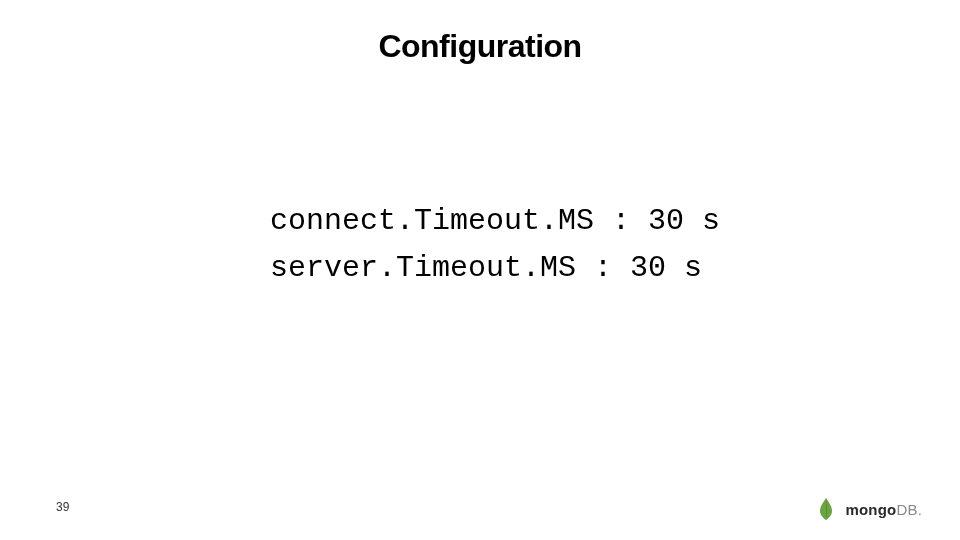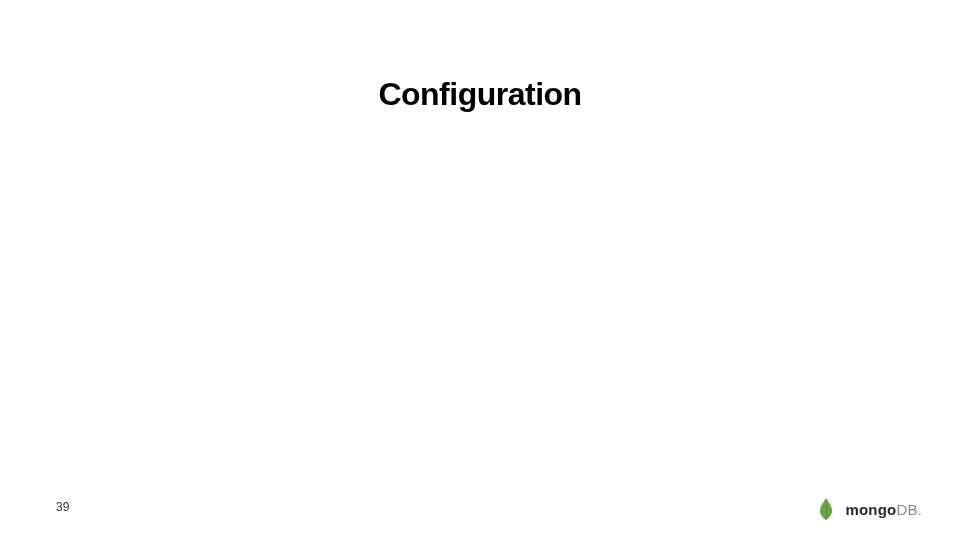--- a/index.html
+++ b/index.html
@@ -18,21 +18,20 @@
     .slide-title {
       position: absolute;
       top: 28px;
       left: 0;
       right: 0;
       text-align: center;
       font-size: 32px;
       font-weight: bold;
       color: #000000;
       letter-spacing: -0.5px;
-      margin-top: 48px;
     }
     .config-block {
       position: absolute;
       top: 198px;
       left: 270px;
       font-family: "Courier New", Courier, monospace;
       font-size: 30px;
       color: #000000;
       line-height: 1.55;
       white-space: nowrap;
@@ -74,20 +73,22 @@
       font-weight: normal;
       color: #888888;
     }
   </style>
 </head>
 <body>
 
 <h1 class="slide-title">Configuration</h1>
 
 <div class="config-block">
+  <span class="config-line">connect.Timeout.MS : 30 s</span>
+  <span class="config-line">server.Timeout.MS : 30 s</span>
 </div>
 
 <div class="slide-number">39</div>
 
 <div class="logo">
   <span class="logo-leaf">
     <svg viewBox="0 0 14 22" width="14" height="22">
       <path d="M7 0 C 3 6, 1 9, 1 13 C 1 17, 4 20, 7 22 C 10 20, 13 17, 13 13 C 13 9, 11 6, 7 0 Z" fill="#6CA441"></path>
       <path fill="#4a7a2e" d="M7 0 C 7 8, 7 16, 7 22 C 7.5 20, 8 15, 8 11 C 8 7, 7.5 3, 7 0 Z" opacity="0.6"></path>
     </svg>

